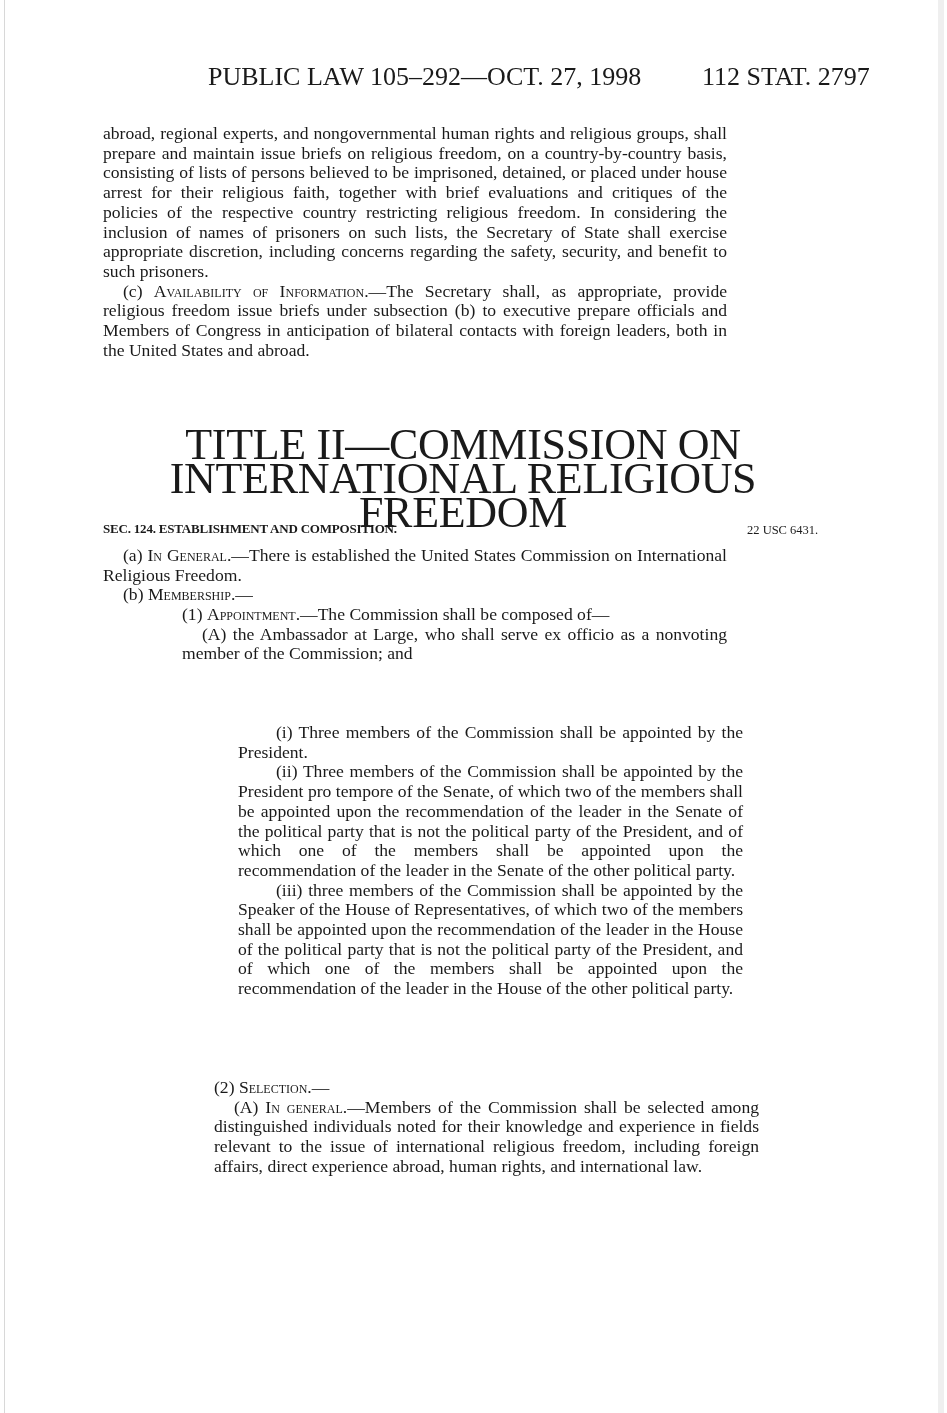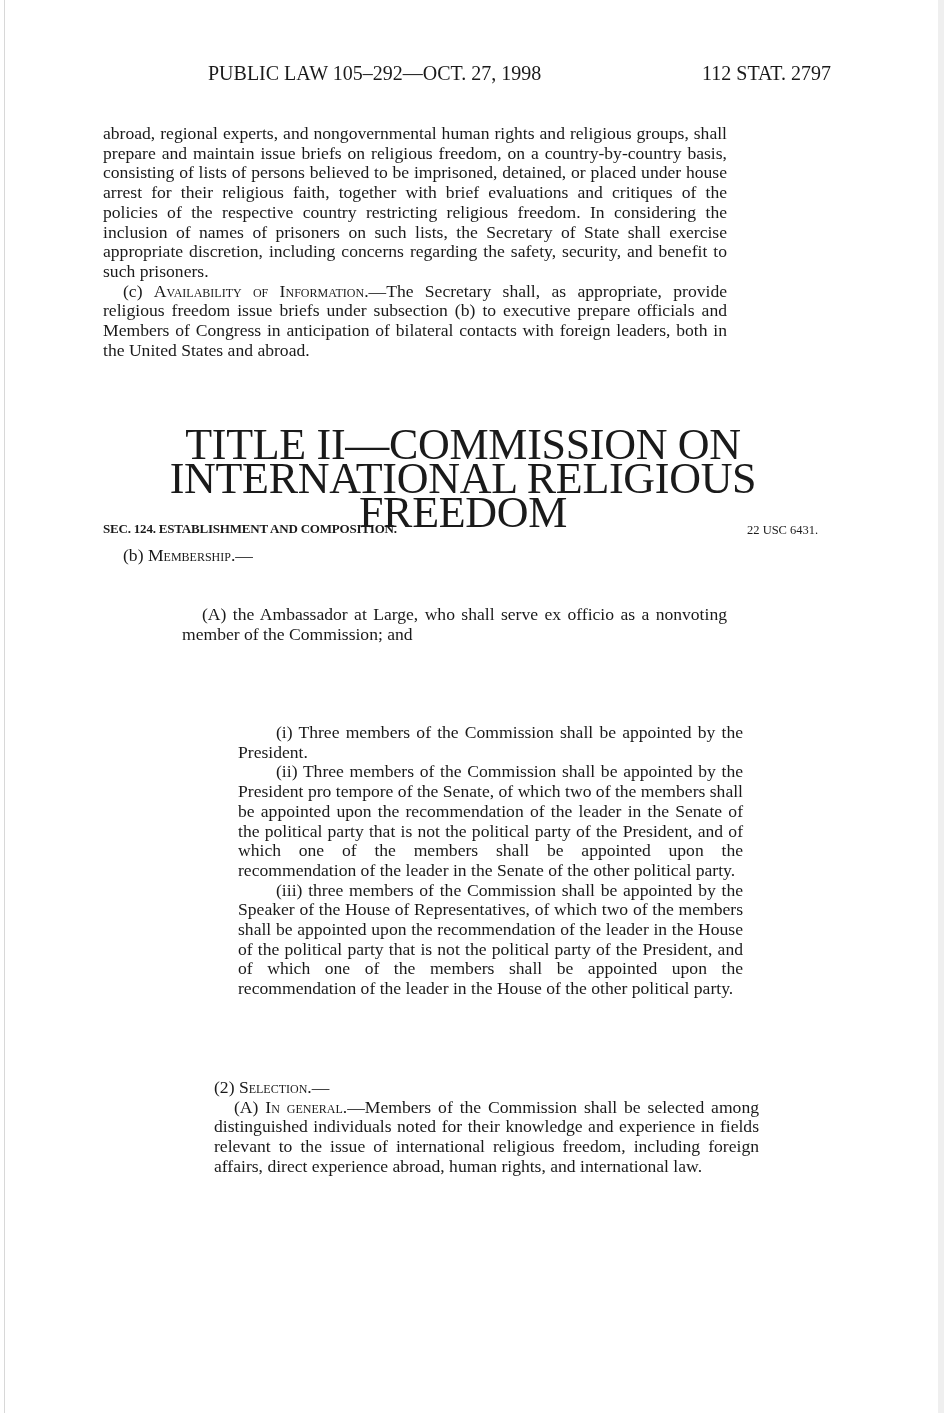--- a/index.html
+++ b/index.html
@@ -2,21 +2,21 @@
 <html><head>
 <meta charset="utf-8">
 <style>
   html, body { margin: 0; padding: 0; }
   body {
     width: 947px; height: 1413px; background: #ffffff; position: relative; overflow: hidden;
     font-family: "DejaVu Serif", "Liberation Serif", serif; color: #1a1a1a;
   }
   .edge-left { position: absolute; left: 4px; top: 0; width: 1px; height: 1413px; background: #d8d8d8; }
   .edge-right { position: absolute; left: 938px; top: 0; width: 6px; height: 1413px; background: #efefef; }
-  .header { position: absolute; top: 62px; left: 0; width: 947px; height: 26px; font-family: "Liberation Serif", serif; font-size: 20px; }
+  .header { position: absolute; top: 62px; left: 0; width: 947px; height: 26px; font-family: "Liberation Serif", serif; font-size: 26px; }
   .header .left { position: absolute; left: 208px; top: 0; }
   .header .right { position: absolute; left: 702px; top: 0; }
   .body-text { position: absolute; left: 103px; width: 624px; font-family: "Liberation Serif", serif; font-size: 17.6px; line-height: 19.7px; text-align: justify; }
   .p { margin: 0; }
   .ind1 { text-indent: 20px; }
   .sc { font-variant: small-caps; }
   .title { position: absolute; top: 428px; left: 103px; width: 720px; text-align: center; font-family: "Liberation Serif", serif; font-weight: normal; font-size: 44px; line-height: 34px; letter-spacing: -0.3px; }
   .sec-head { position: absolute; top: 521px; left: 103px; font-family: "Liberation Serif", serif; font-weight: bold; font-size: 13px; letter-spacing: -0.2px; }
   .margin-note { position: absolute; top: 523px; left: 747px; font-family: "Liberation Serif", serif; font-size: 12.5px; }
   .blk { position: absolute; font-family: "Liberation Serif", serif; font-size: 17.6px; line-height: 19.7px; text-align: justify; }
@@ -43,26 +43,34 @@
 <div class="title">
   <div>TITLE II—COMMISSION ON</div>
   <div>INTERNATIONAL RELIGIOUS FREEDOM</div>
 </div>
 
 <div class="sec-head">SEC. 124. ESTABLISHMENT AND COMPOSITION.</div>
 <div class="margin-note">22 USC 6431.</div>
 
 <div class="blk" style="top:546px; left:103px; width:624px;">
   <p class="p ind1">
+    <span>(a)</span>
+    <span class="sc">In General.</span><span>—There is established the United States Commission on International Religious Freedom.</span>
+  </p>
+  <p class="p ind1">
     <span>(b)</span>
     <span class="sc">Membership.</span><span>—</span>
   </p>
 </div>
 
 <div class="blk" style="top:605px; left:182px; width:545px;">
+  <p class="p">
+    <span>(1)</span>
+    <span class="sc">Appointment.</span><span>—The Commission shall be composed of—</span>
+  </p>
   <p class="p ind1">
     <span>(A)</span>
     <span>the Ambassador at Large, who shall serve ex officio as a nonvoting member of the Commission; and</span>
   </p>
 </div>
 
 <div class="blk" style="top:723px; left:222px; width:505px;margin-left:16px;">
   <p class="p ind1" style="text-indent:38px;">
     <span>(i)</span>
     <span>Three members of the Commission shall be appointed by the President.</span>

